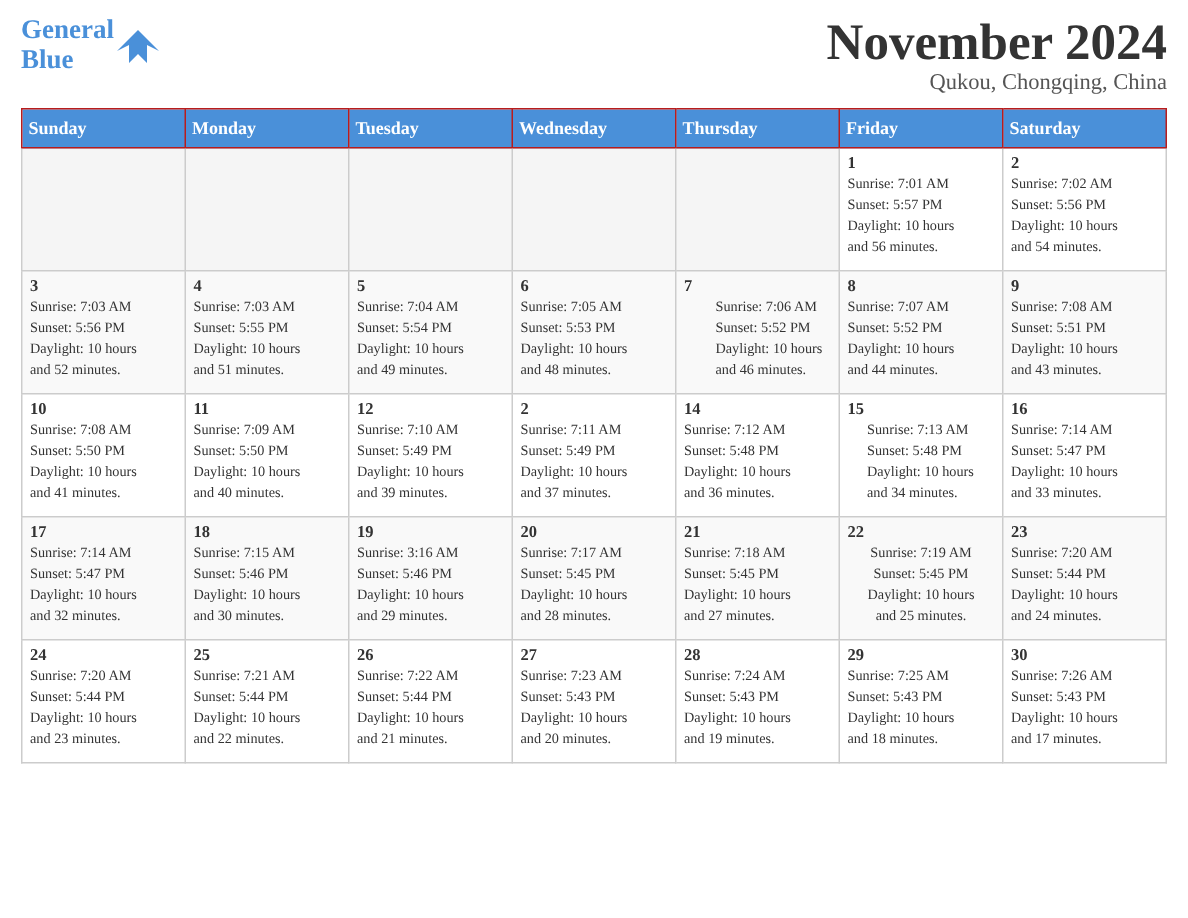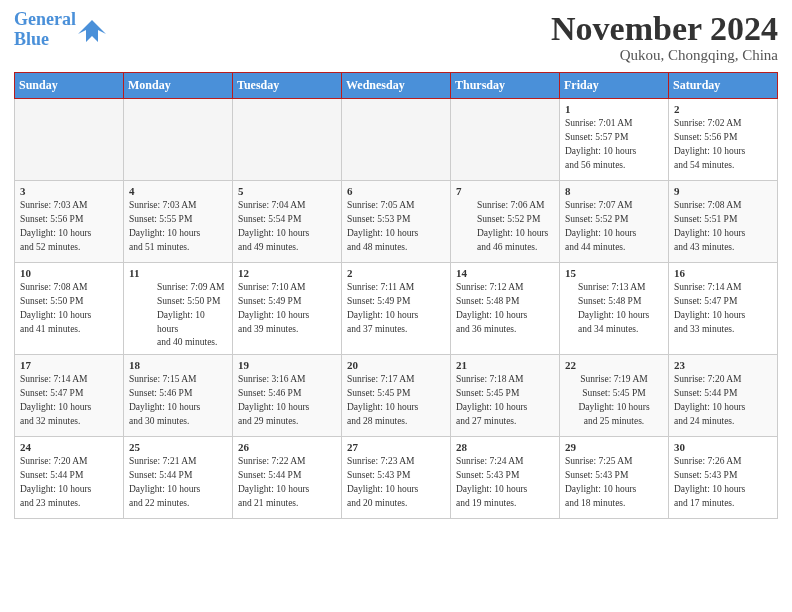--- a/index.html
+++ b/index.html
@@ -209,21 +209,21 @@
         <tr>
           <td>
             <span class="day-num">10</span>
             <div class="day-info" style="white-space: pre-line;">Sunrise: 7:08 AM
 Sunset: 5:50 PM
 Daylight: 10 hours
 and 41 minutes.</div>
           </td>
           <td>
             <span class="day-num">11</span>
-            <div class="day-info" style="white-space: pre-line; margin-left: 28px;">Sunrise: 7:09 AM
+            <div class="day-info" style="white-space: pre-line;">Sunrise: 7:09 AM
 Sunset: 5:50 PM
 Daylight: 10 hours
 and 40 minutes.</div>
           </td>
           <td>
             <span class="day-num">12</span>
             <div class="day-info" style="white-space: pre-line;">Sunrise: 7:10 AM
 Sunset: 5:49 PM
 Daylight: 10 hours
 and 39 minutes.</div>

